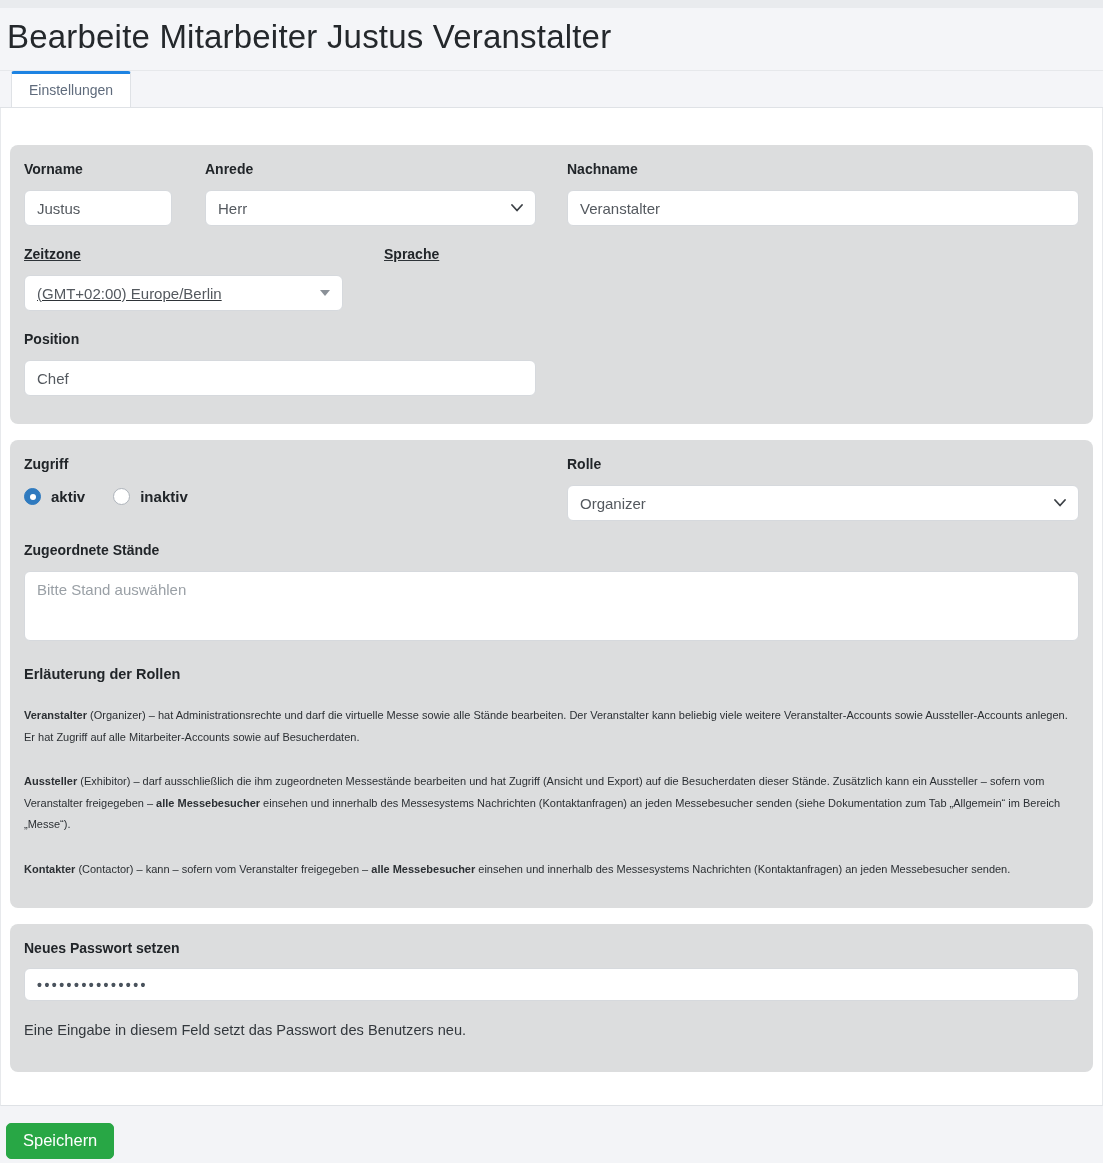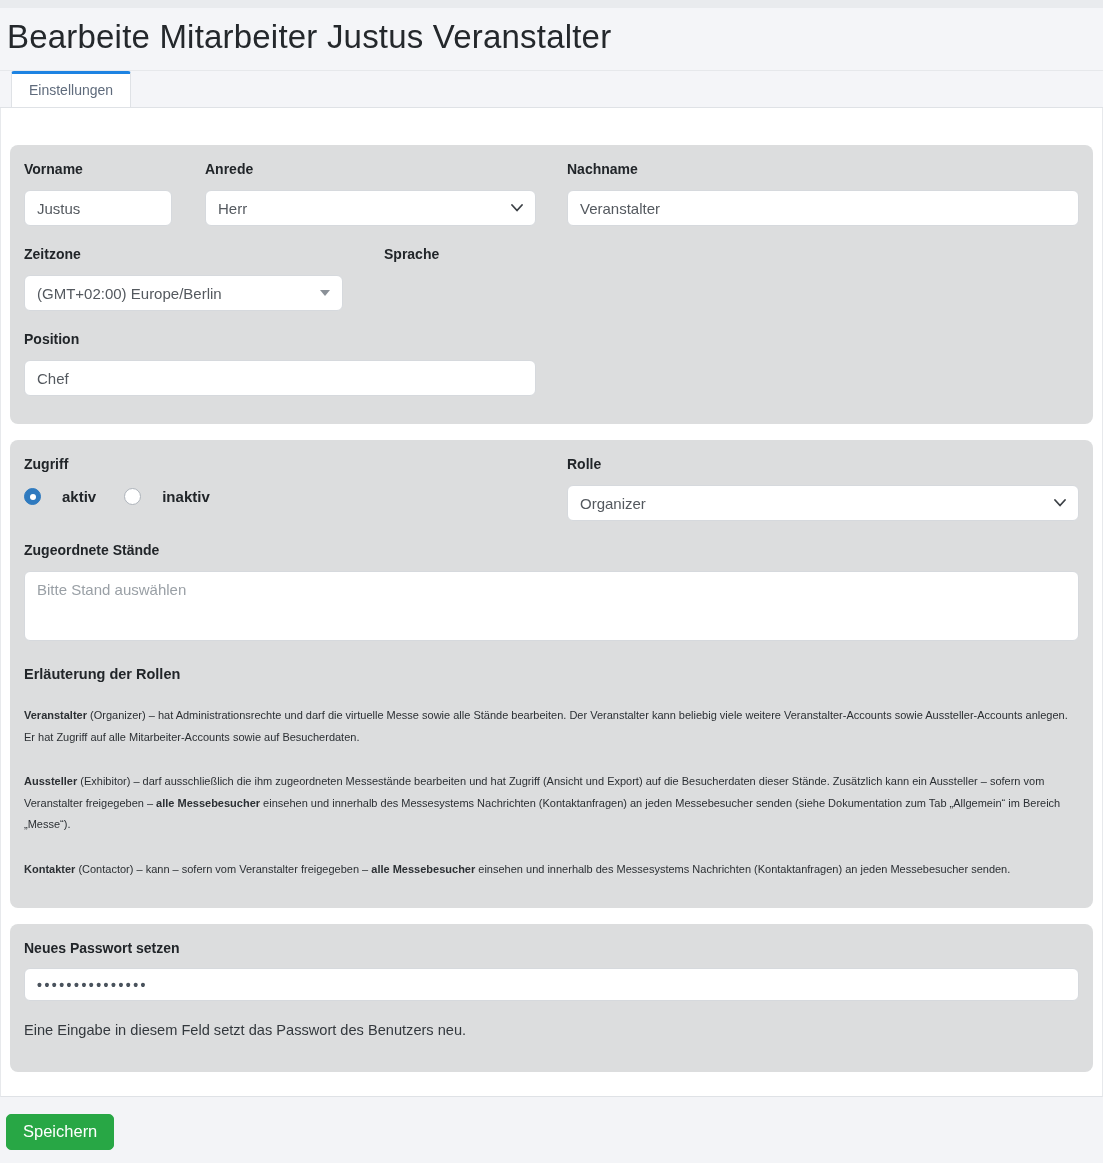--- a/index.html
+++ b/index.html
@@ -47,37 +47,38 @@
     border-right: 1px solid #e7e9ec;
     border-bottom: 1px solid #dfe2e6;
     padding: 37px 9px 20px 9px;
   }
   .card {
     background: #dcddde;
     border-radius: 8px;
     padding: 16px 14px 28px 14px;
     margin-bottom: 16px;
   }
-  .card:last-child { margin-bottom: 4px; }
+  .card:last-child { margin-bottom: 13px; }
   .form-row {
     display: grid;
     grid-template-columns: 1fr 1fr;
     column-gap: 31px;
     margin-bottom: 20px;
   }
   .form-row:last-child { margin-bottom: 0; }
   .split-anrede {
     display: grid;
     grid-template-columns: 148px 1fr;
     column-gap: 33px;
   }
   .split-zeit {
     display: grid;
     grid-template-columns: 1fr 152px;
     column-gap: 41px;
+    text-decoration: underline;
   }
   .field-label {
     display: block;
     font-size: 14px;
     font-weight: 700;
     color: #212529;
     margin-bottom: 13px;
   }
   .text-input, .select-box, .textarea-box, .password-input {
     width: 100%;
@@ -114,21 +115,21 @@
     height: 70px;
     padding: 9px 12px;
     font-size: 15px;
     resize: none;
     outline: none;
     color: #54595f;
     display: block;
   }
   .textarea-box::placeholder { color: #9aa0a6; }
   .radio-row { display: flex; align-items: center; gap: 28px; padding-top: 3px; }
-  .radio-opt { display: flex; align-items: center; gap: 21px; cursor: pointer; }
+  .radio-opt { display: flex; align-items: center; gap: 10px; cursor: pointer; }
   .radio-circle {
     width: 17px; height: 17px;
     border-radius: 50%;
     background: #ffffff;
     border: 1px solid #aeb4bb;
     display: inline-flex;
     align-items: center;
     justify-content: center;
     flex: none;
   }

